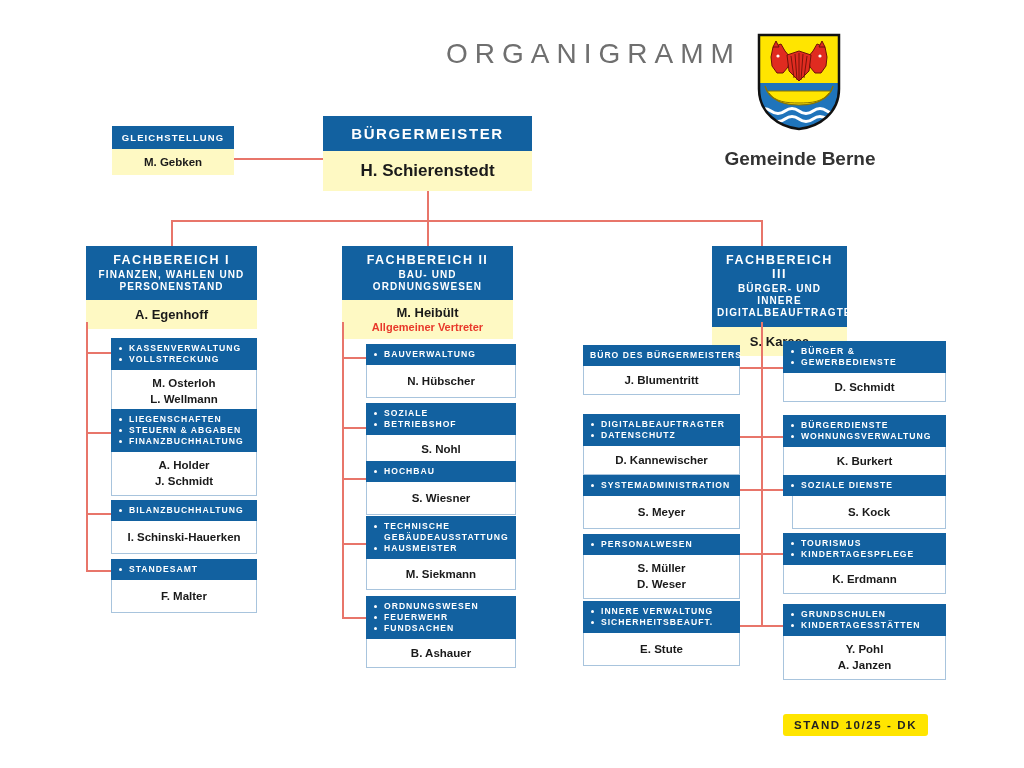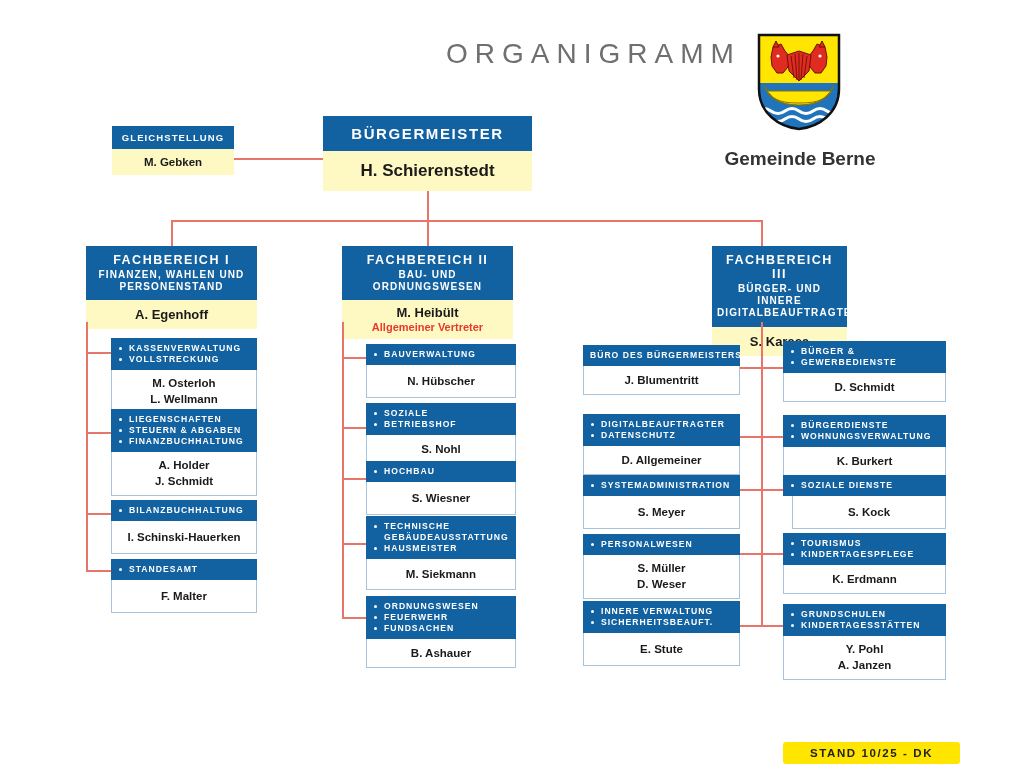--- a/index.html
+++ b/index.html
@@ -73,21 +73,21 @@
   #crest-label{
     position:absolute;left:700px;top:148px;width:200px;
     text-align:center;font-size:19px;font-weight:bold;color:#333333;
     white-space:nowrap;
   }
   
   #stand{
     position:absolute;left:783px;top:714px;
     background:#ffe500;color:#222222;
     font-size:11.5px;font-weight:bold;letter-spacing:1.6px;
-    padding:5px 27px;border-radius:3px;white-space:nowrap;margin-top:28px;
+    padding:5px 11px;border-radius:3px;white-space:nowrap;
   }
 
   
   .top-hdr{font-size:15px;letter-spacing:1.6px;padding:9px 6px;}
   .top-bdy{font-size:17px;padding:10px 6px;}
 
   .fb-hdr-main{font-size:12.5px;letter-spacing:1.5px;}
   .fb-hdr-sub{font-size:10px;letter-spacing:1.1px;line-height:1.22;margin-top:2px;}
   .fb-bdy{font-size:13px;padding:7px 4px;}
   .fb-sub-red{color:#e8392b;font-size:11px;margin-top:1px;}
@@ -311,21 +311,21 @@
       <div>J. Blumentritt</div>
     </div>
   </div>
 
   <div class="node" style="left:583px;top:414px;width:157px;">
     <ul class="hdr left u-hdr blist">
       <li>DIGITALBEAUFTRAGTER</li>
       <li>DATENSCHUTZ</li>
     </ul>
     <div class="bdy u-bdy" style="padding:6px 4px;">
-      <div>D. Allgemeiner</div>
+      <div>D. Kannewischer</div>
     </div>
   </div>
 
   <div class="node" style="left:583px;top:475px;width:157px;">
     <ul class="hdr left u-hdr blist">
       <li>SYSTEMADMINISTRATION</li>
     </ul>
     <div class="bdy u-bdy" style="padding:8px 4px;">
       <div>S. Meyer</div>
     </div>

